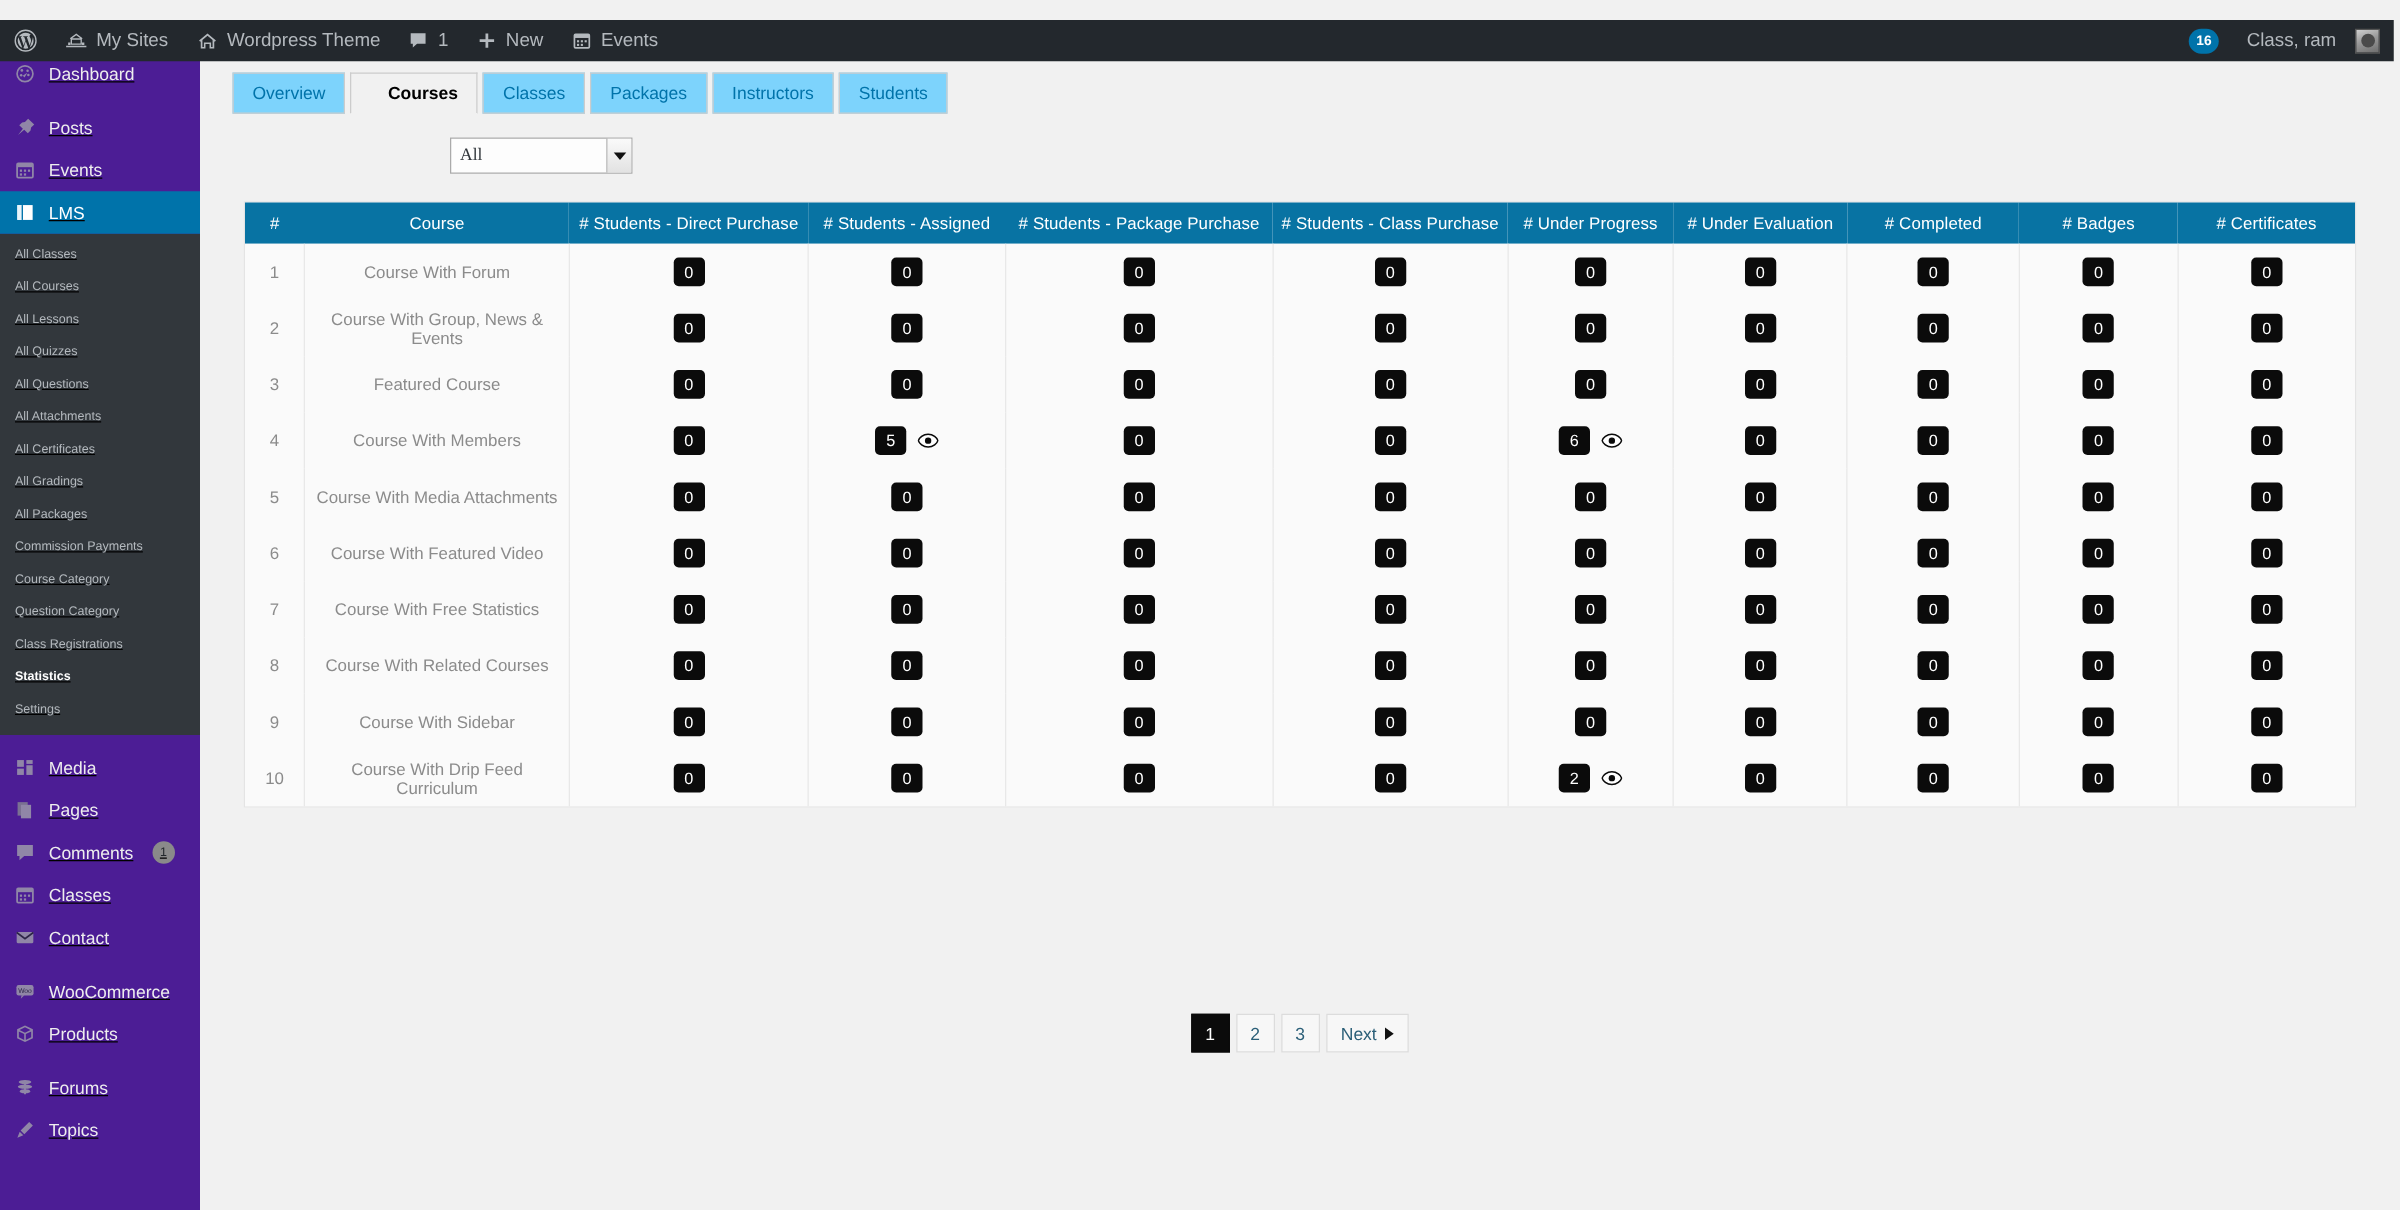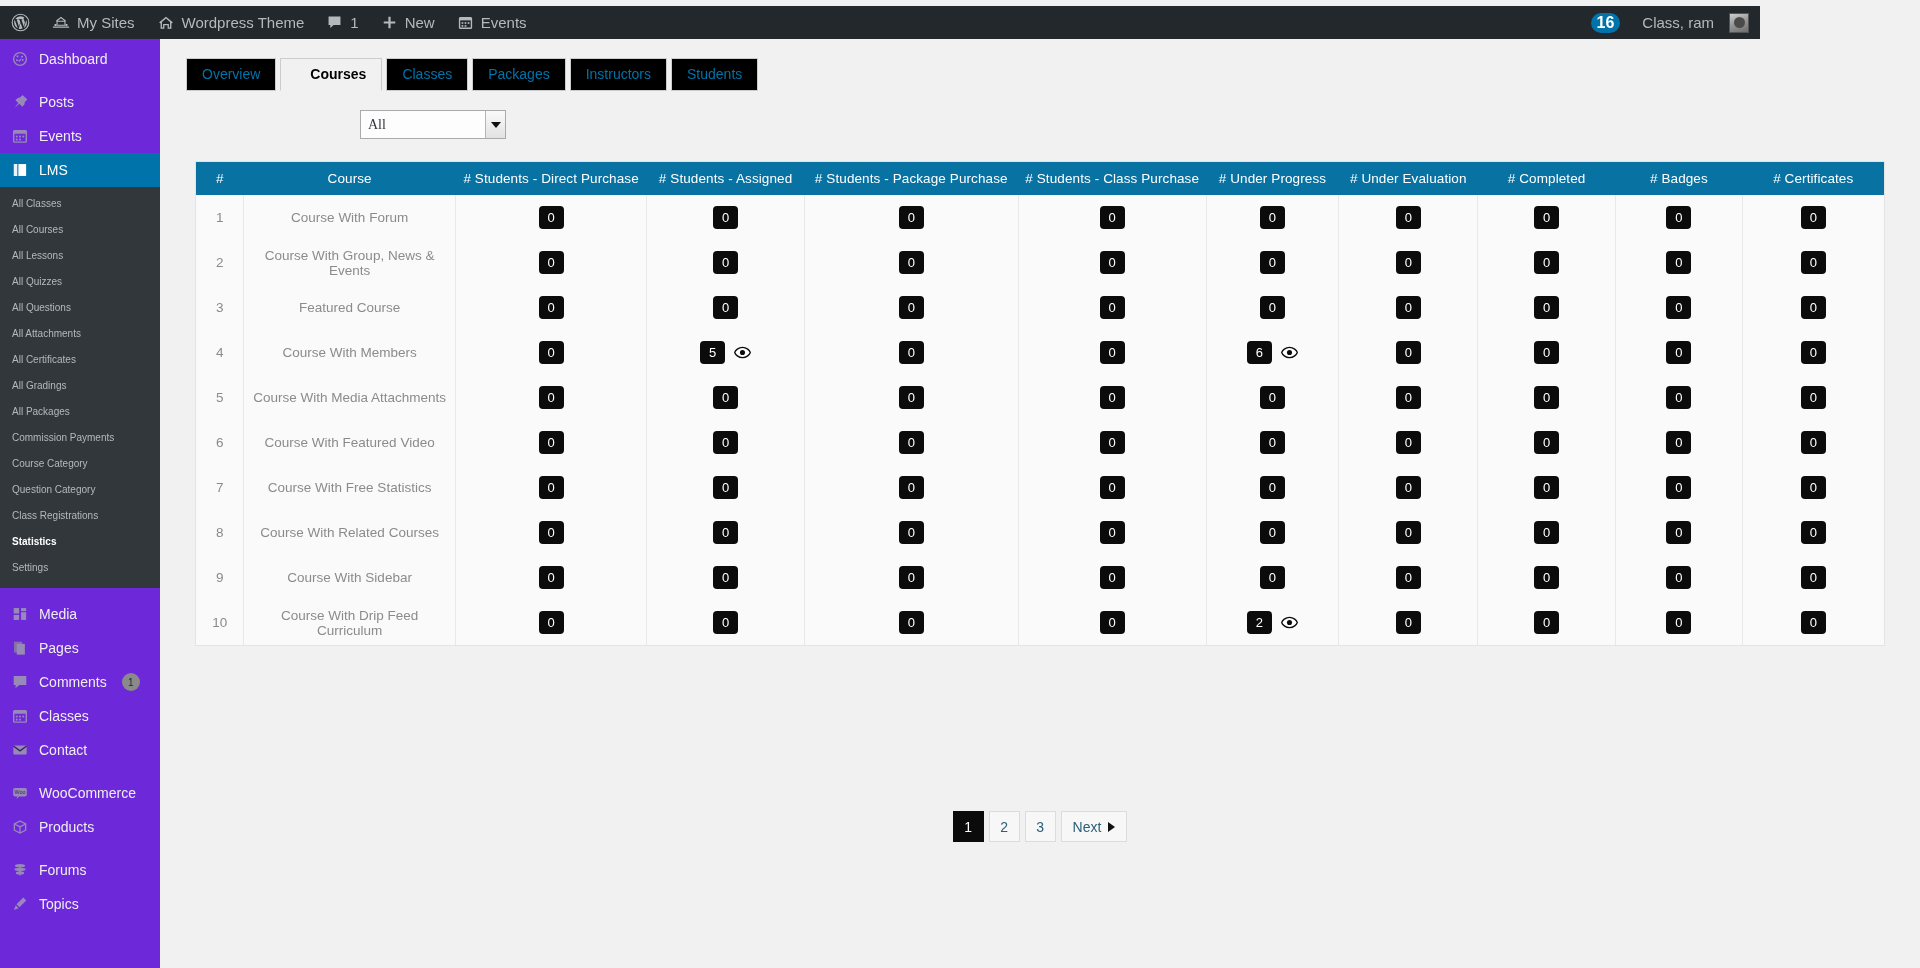--- a/index.html
+++ b/index.html
@@ -6,22 +6,22 @@
   html, body {
     margin: 0; padding: 0;
     width: 1920px; height: 968px;
     overflow: hidden;
     background: #f1f1f1;
     font-family: "Liberation Sans", sans-serif;
   }
 
   
   #adminbar {
-    position: absolute; top: 6px; left: 0;
-    width: 1760px; height: 33px;
+    position: absolute; top: 16px; left: 0;
+    width: 1915px; height: 33px;
     background: #23282d;
     color: #b4b9be;
     font-size: 15px;
     display: flex; align-items: flex-start;
     z-index: 50;
   }
   .ab-item {
     display: flex; align-items: center; gap: 7px;
     height: 33px; padding: 0 11px;
     color: #b4b9be; white-space: nowrap;
@@ -29,41 +29,42 @@
   }
   .ab-icon { display: inline-flex; align-items: center; justify-content: center; }
   .ab-icon svg { display: block; }
   #adminbar-right {
     margin-left: auto; display: flex; align-items: center;
   }
   .ab-count {
     display: inline-flex; align-items: center; justify-content: center;
     min-width: 20px; height: 20px; padding: 0 6px;
     border-radius: 10px; background: #0073aa; color: #fff;
-    font-size: 16px; font-weight: 600;
+    font-size: 11px; font-weight: 600;
   }
   .avatar {
     width: 20px; height: 20px; margin-left: 8px;
     background: linear-gradient(160deg,#cfcfcf 0%, #9a9a9a 45%, #6d6d6d 100%);
     border: 1px solid #555;
     position: relative; overflow: hidden;
   }
   .avatar::after {
     content:""; position:absolute; left:4px; top:3px;
     width:11px; height:11px; border-radius:50%;
     background:#4a4a4a;
   }
 
   
   #sidebar {
     position: absolute; top: 33px; left: 0;
     width: 160px; height: 935px;
-    background: #6d28d9;
+    background: #4c1d95;
     overflow: hidden;
     z-index: 40;
+    text-decoration: underline;
   }
   .menu-top {
     display: flex; align-items: center; gap: 9px;
     height: 34px; padding: 0 10px;
     color: #eee; font-size: 14px; cursor: pointer;
     position: relative;
   }
   .menu-top.current {
     background: #0073aa; color: #fff; font-weight: 400;
   }
@@ -97,21 +98,21 @@
     background: #f1f1f1;
     overflow: hidden;
   }
 
   
   #tabs {
     position: absolute; top: 25px; left: 26px;
     display: flex; align-items: flex-end; gap: 4px;
   }
   .tab {
-    background: #000000;
+    background: #7dd3fc;
     border: 1px solid #ccc;
     border-bottom-color: #ccc;
     padding: 7px 15px 8px 15px;
     font-size: 14px;
     color: #0073aa;
     cursor: pointer;
     line-height: 16px;
   }
   .tab.active {
     background: #f1f1f1;

